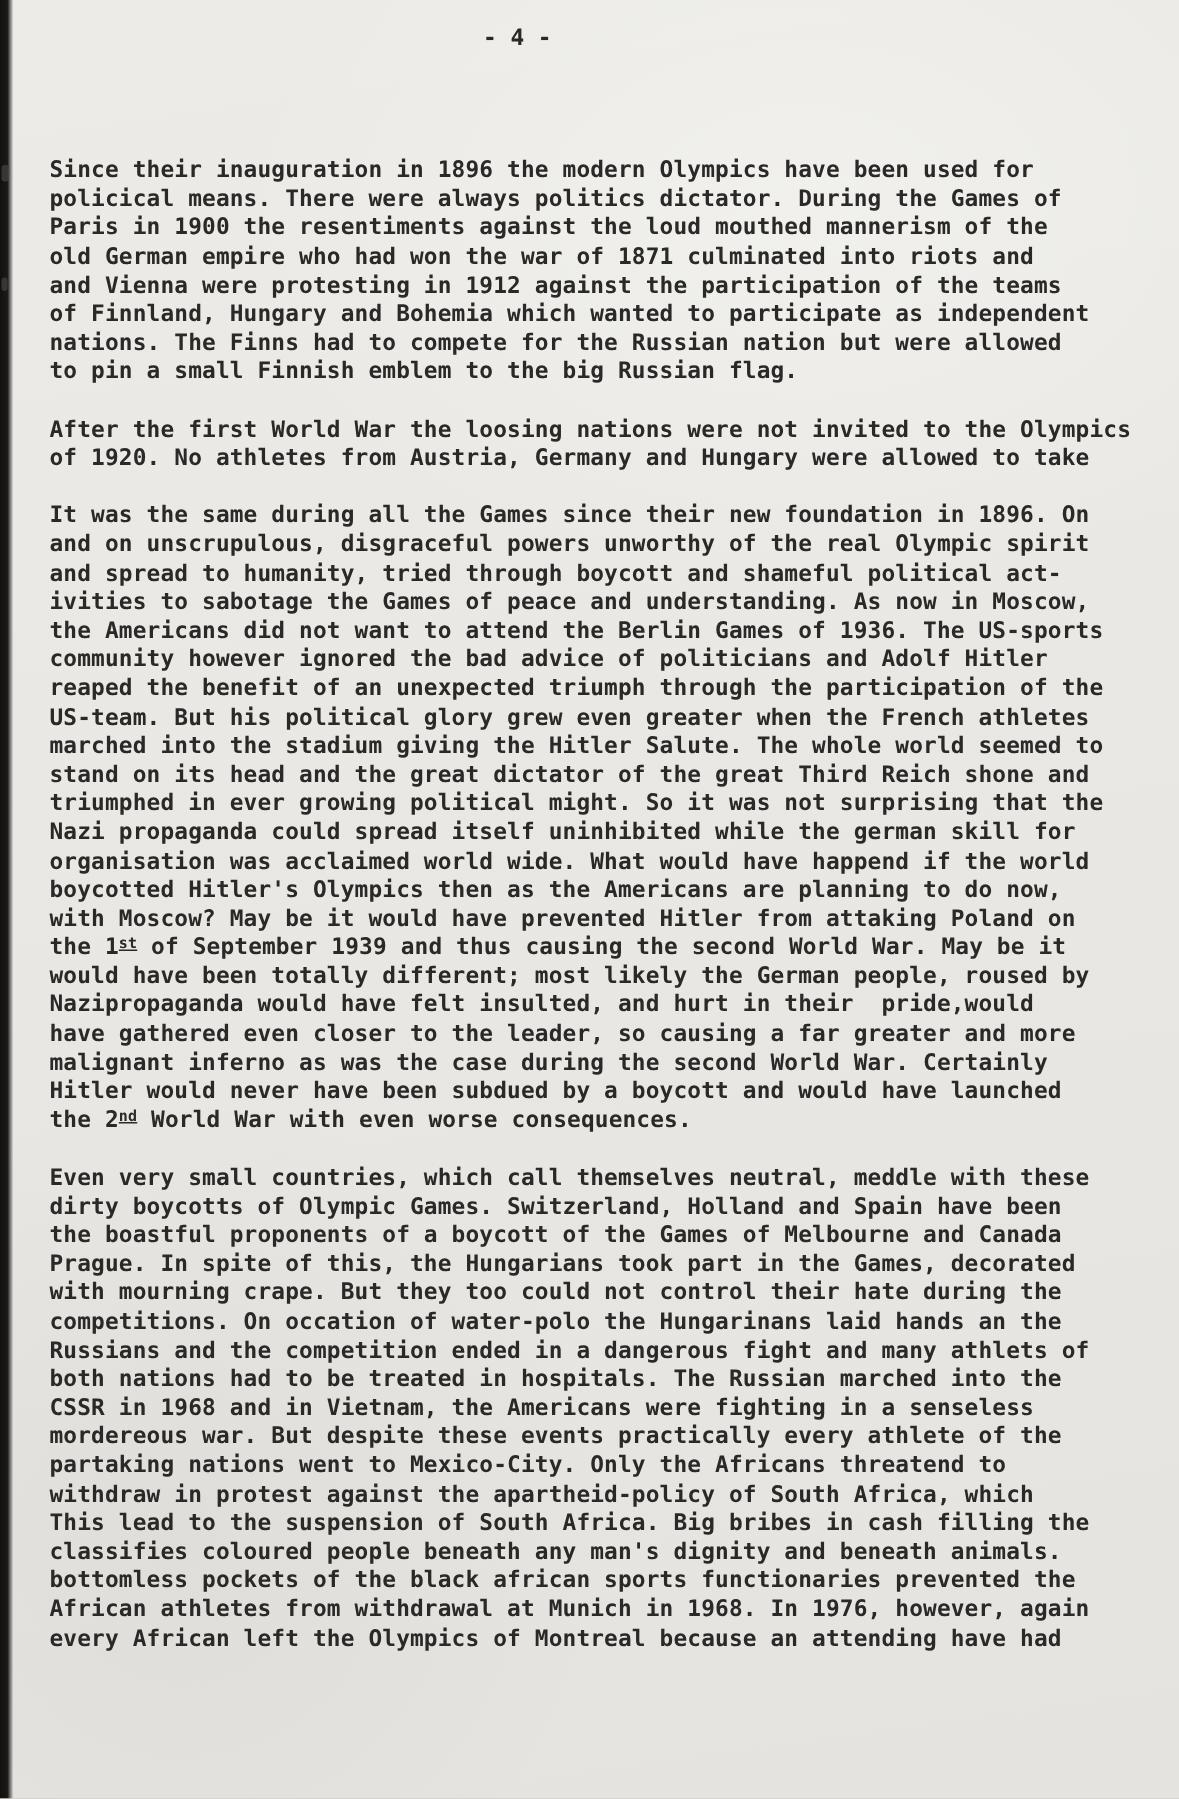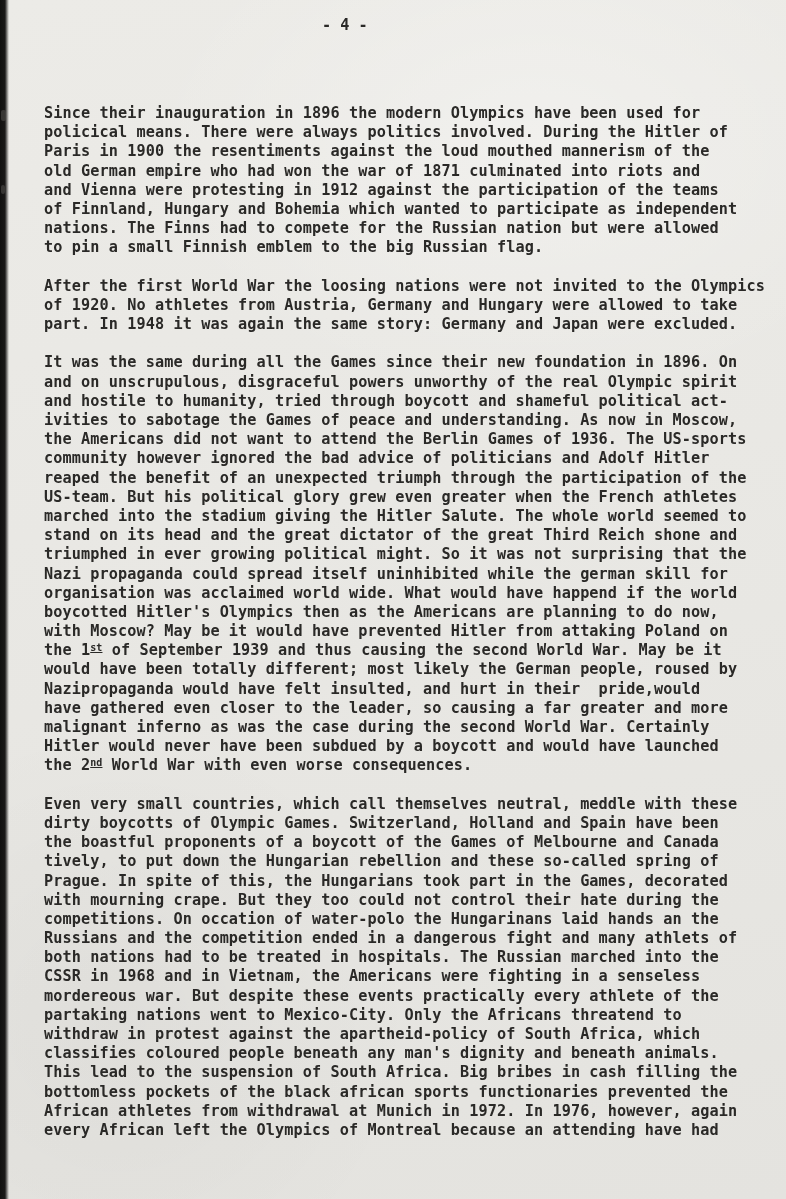--- a/index.html
+++ b/index.html
@@ -39,21 +39,21 @@
     position: absolute;
     left: 322px;
     top: 16px;
     font-size: 15.2px;
     line-height: 19px;
     white-space: pre;
   }
 
   .doc-body {
     position: absolute;
-    left: 44px;
+    left: 33px;
     top: 104px;
     width: 726px;
     font-size: 15.2px;
     line-height: 19.2px;
   }
 
   .paragraph { margin: 0 0 19.2px 0; }
 
   .line {
     white-space: pre;
@@ -75,37 +75,36 @@
 <div class="page">
   <div class="edge-left"></div>
   <div class="scan-mark m1"></div>
   <div class="scan-mark m2"></div>
 
   <div class="page-number">- 4 -</div>
 
   <div class="doc-body">
       <div class="paragraph">
         <div class="line">Since their inauguration in 1896 the modern Olympics have been used for</div>
-        <div class="line">policical means. There were always politics involved. During the Hitler of</div>
+        <div class="line">policical means. There were always politics dictator. During the Games of</div>
         <div class="line">Paris in 1900 the resentiments against the loud mouthed mannerism of the</div>
         <div class="line">old German empire who had won the war of 1871 culminated into riots and</div>
         <div class="line">and Vienna were protesting in 1912 against the participation of the teams</div>
         <div class="line">of Finnland, Hungary and Bohemia which wanted to participate as independent</div>
         <div class="line">nations. The Finns had to compete for the Russian nation but were allowed</div>
         <div class="line">to pin a small Finnish emblem to the big Russian flag.</div>
       </div>
       <div class="paragraph">
         <div class="line">After the first World War the loosing nations were not invited to the Olympics</div>
         <div class="line">of 1920. No athletes from Austria, Germany and Hungary were allowed to take</div>
-        <div class="line">part. In 1948 it was again the same story: Germany and Japan were excluded.</div>
       </div>
       <div class="paragraph">
         <div class="line">It was the same during all the Games since their new foundation in 1896. On</div>
         <div class="line">and on unscrupulous, disgraceful powers unworthy of the real Olympic spirit</div>
-        <div class="line">and hostile to humanity, tried through boycott and shameful political act-</div>
+        <div class="line">and spread to humanity, tried through boycott and shameful political act-</div>
         <div class="line">ivities to sabotage the Games of peace and understanding. As now in Moscow,</div>
         <div class="line">the Americans did not want to attend the Berlin Games of 1936. The US-sports</div>
         <div class="line">community however ignored the bad advice of politicians and Adolf Hitler</div>
         <div class="line">reaped the benefit of an unexpected triumph through the participation of the</div>
         <div class="line">US-team. But his political glory grew even greater when the French athletes</div>
         <div class="line">marched into the stadium giving the Hitler Salute. The whole world seemed to</div>
         <div class="line">stand on its head and the great dictator of the great Third Reich shone and</div>
         <div class="line">triumphed in ever growing political might. So it was not surprising that the</div>
         <div class="line">Nazi propaganda could spread itself uninhibited while the german skill for</div>
         <div class="line">organisation was acclaimed world wide. What would have happend if the world</div>
@@ -116,30 +115,29 @@
         <div class="line">Nazipropaganda would have felt insulted, and hurt in their  pride,would</div>
         <div class="line">have gathered even closer to the leader, so causing a far greater and more</div>
         <div class="line">malignant inferno as was the case during the second World War. Certainly</div>
         <div class="line">Hitler would never have been subdued by a boycott and would have launched</div>
         <div class="line">the 2<sup>nd</sup> World War with even worse consequences.</div>
       </div>
       <div class="paragraph">
         <div class="line">Even very small countries, which call themselves neutral, meddle with these</div>
         <div class="line">dirty boycotts of Olympic Games. Switzerland, Holland and Spain have been</div>
         <div class="line">the boastful proponents of a boycott of the Games of Melbourne and Canada</div>
-        <div class="line">tively, to put down the Hungarian rebellion and these so-called spring of</div>
         <div class="line">Prague. In spite of this, the Hungarians took part in the Games, decorated</div>
         <div class="line">with mourning crape. But they too could not control their hate during the</div>
         <div class="line">competitions. On occation of water-polo the Hungarinans laid hands an the</div>
         <div class="line">Russians and the competition ended in a dangerous fight and many athlets of</div>
         <div class="line">both nations had to be treated in hospitals. The Russian marched into the</div>
         <div class="line">CSSR in 1968 and in Vietnam, the Americans were fighting in a senseless</div>
         <div class="line">mordereous war. But despite these events practically every athlete of the</div>
         <div class="line">partaking nations went to Mexico-City. Only the Africans threatend to</div>
         <div class="line">withdraw in protest against the apartheid-policy of South Africa, which</div>
+        <div class="line">This lead to the suspension of South Africa. Big bribes in cash filling the</div>
         <div class="line">classifies coloured people beneath any man's dignity and beneath animals.</div>
-        <div class="line">This lead to the suspension of South Africa. Big bribes in cash filling the</div>
         <div class="line">bottomless pockets of the black african sports functionaries prevented the</div>
-        <div class="line">African athletes from withdrawal at Munich in 1972. In 1976, however, again</div>
+        <div class="line">African athletes from withdrawal at Munich in 1968. In 1976, however, again</div>
         <div class="line">every African left the Olympics of Montreal because an attending have had</div>
       </div>
     </div>
 </div>
 
 </body></html>

